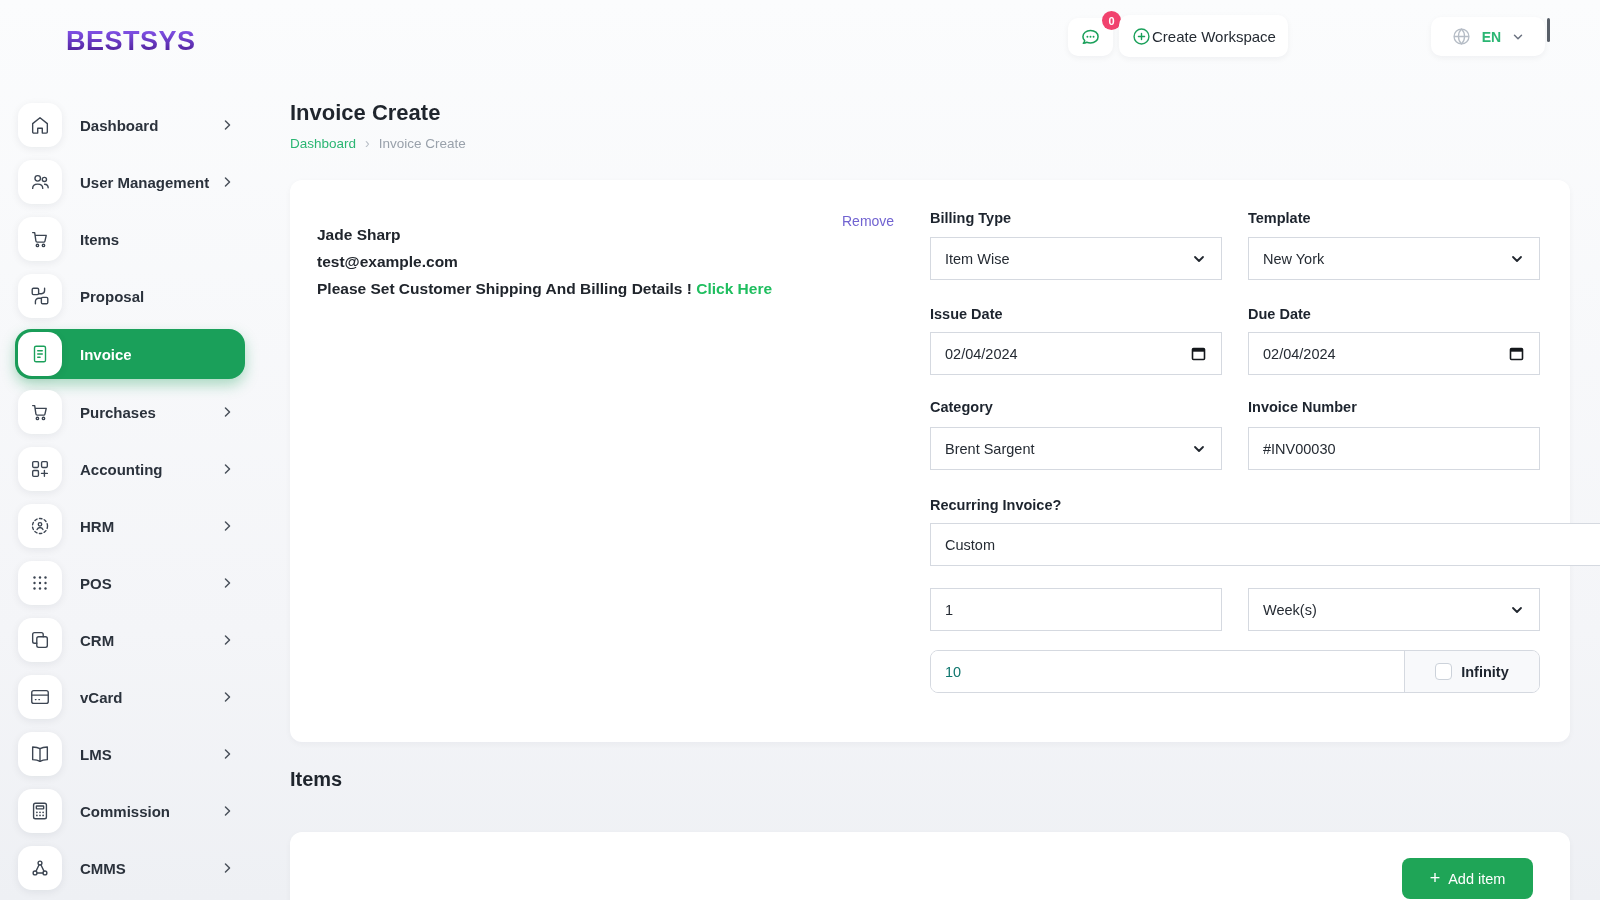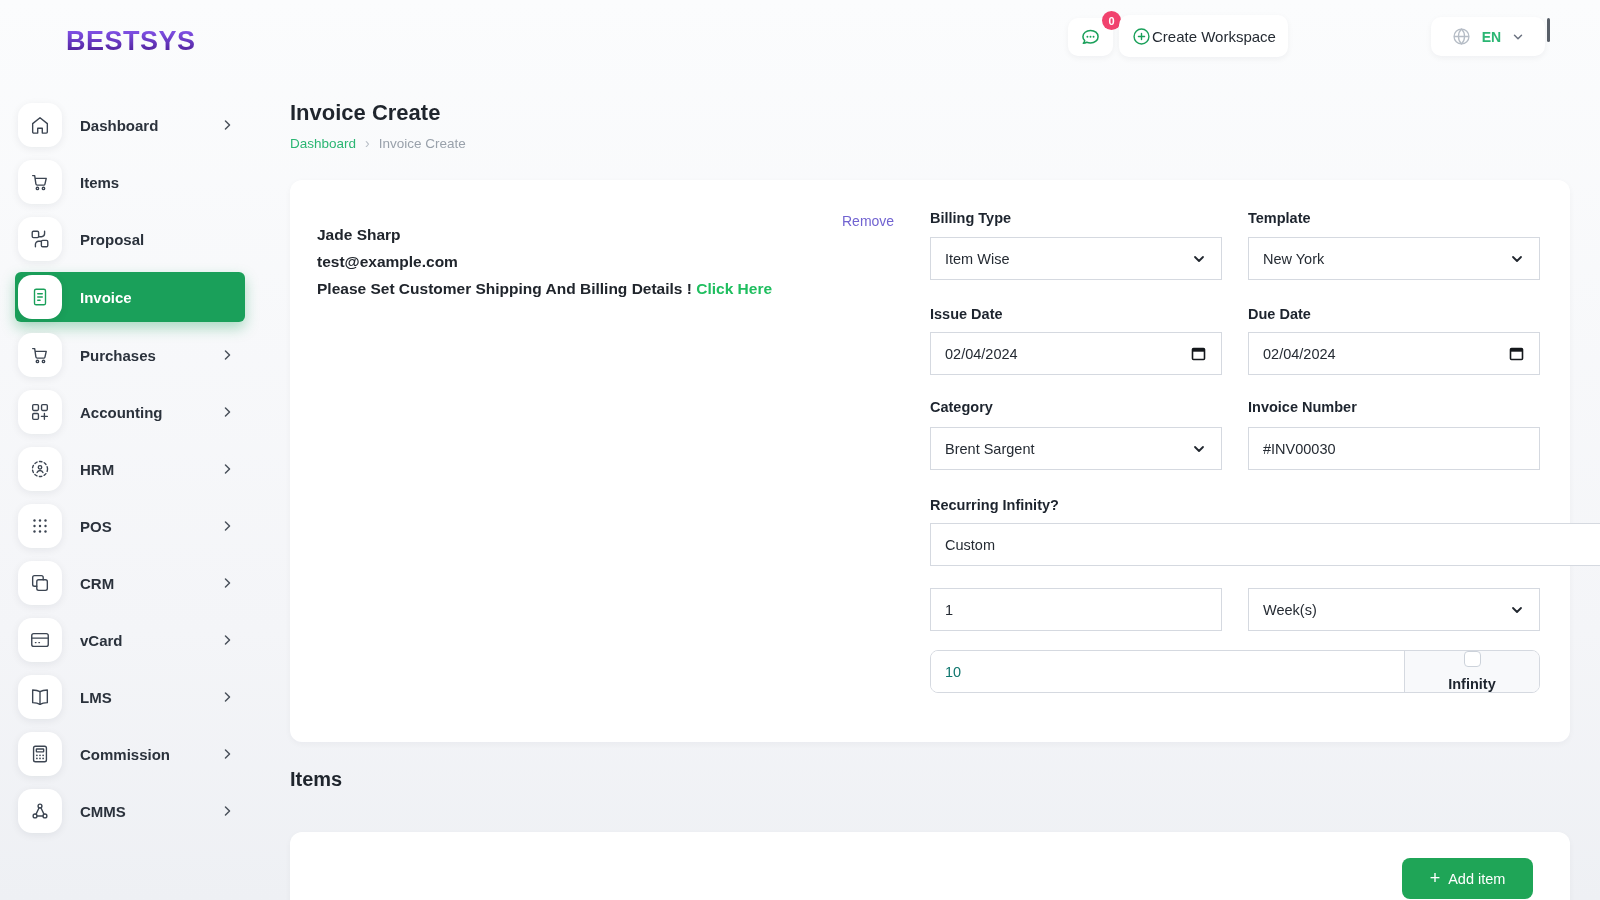--- a/index.html
+++ b/index.html
@@ -14,21 +14,21 @@
           background:linear-gradient(180deg,#8b5cf6 0%,#4c1d95 90%);
           -webkit-background-clip:text; background-clip:text; color:transparent; }
   .nav { position:absolute; left:0; top:101px; width:262px; }
   .nav-item { position:relative; height:48px; margin-bottom:9px; display:flex; align-items:center;
               padding-left:18px; cursor:pointer; }
   .icon-box { width:44px; height:44px; border-radius:14px; background:#fff; flex:0 0 44px;
               display:flex; align-items:center; justify-content:center;
               box-shadow:0 2px 8px rgba(16,24,40,.07); }
   .nav-label { margin-left:18px; font-size:15px; font-weight:600; color:#2b323c; }
   .nav-chev { position:absolute; right:28px; top:50%; transform:translateY(-50%); }
-  .nav-item.active { background:#1aa05a; border-radius:6px; height:50px;
+  .nav-item.active { background:#1aa05a; border-radius:16px; height:50px;
                      margin-left:15px; margin-right:17px; padding-left:3px;
                      box-shadow:0 6px 14px rgba(26,160,90,.35); }
   .nav-item.active .nav-label { color:#fff; }
   svg.si { stroke:#3c4552; fill:none; stroke-width:1.5; stroke-linecap:round; stroke-linejoin:round; }
   .nav-item.active svg.si { stroke:#1aa05a; }
 
   
   .top-btn { position:absolute; background:#fff; border-radius:10px;
              box-shadow:0 2px 6px rgba(16,24,40,.05); display:flex; align-items:center;
              justify-content:center; cursor:pointer; }
@@ -68,21 +68,21 @@
          font-size:14.5px; color:#252b33; display:flex; align-items:center;
          padding:0 14px; }
   .box.sel { justify-content:space-between; cursor:pointer; }
   input.box { display:block; padding:0 14px; line-height:41px; outline:none; width:100%;
               font-family:inherit; }
   .grp { position:absolute; height:43px; border:1px solid #d5d9e0; border-radius:8px; background:#fff;
          display:flex; overflow:hidden; }
   .grp input { border:none; outline:none; flex:1; padding:0 14px; font-size:14.5px; color:#0f766e;
                font-family:inherit; }
   .grp-addon { width:135px; background:#f8f9fb; border-left:1px solid #d5d9e0;
-               display:flex; align-items:center; justify-content:center; gap:9px;flex-direction:column; }
+               display:flex; align-items:center; justify-content:center; gap:9px; }
   .chk { width:17px; height:17px; border:1px solid #ccd2da; border-radius:4px; background:#fff;
          cursor:pointer; }
   .addon-label { font-size:14.5px; font-weight:600; color:#1d242e; }
 
   
   .items-title { position:absolute; left:290px; top:768px; font-size:20px; font-weight:700; color:#1f252d; }
   .add-item-btn { position:absolute; left:1112px; top:26px; width:131px; height:41px;
                   background:#1fa557; border:none; border-radius:8px; color:#fff; font-size:14.5px;
                   font-weight:500; display:flex; align-items:center; justify-content:center; gap:8px;
                   cursor:pointer; font-family:inherit; }
@@ -102,20 +102,34 @@
           <svg class="si" width="22" height="22" viewBox="0 0 24 24">
               <path d="M4 10.5L12 4l8 6.5V19.6a1.2 1.2 0 0 1-1.2 1.2h-4.3v-5.2h-5v5.2H5.2A1.2 1.2 0 0 1 4 19.6z"></path>
             </svg>
         </span>
         <span class="nav-label">Dashboard</span>
         <svg class="nav-chev" width="13" height="13" viewBox="0 0 16 16" fill="none">
             <path d="M5.5 3l5 5-5 5" stroke="#49505a" stroke-width="1.8" stroke-linecap="round" stroke-linejoin="round"></path>
           </svg>
       </div>
 
+      <div class="nav-item">
+        <span class="icon-box">
+          <svg class="si" width="22" height="22" viewBox="0 0 24 24">
+              <circle cx="9.5" cy="8" r="3"></circle>
+              <path d="M4 19c0-3 2.5-4.7 5.5-4.7S15 16 15 19"></path>
+              <circle cx="16.8" cy="9.2" r="2.3"></circle>
+              <path d="M17 14.4c2.3.1 3.9 1.7 3.9 3.9"></path>
+            </svg>
+        </span>
+        <span class="nav-label">User Management</span>
+        <svg class="nav-chev" width="13" height="13" viewBox="0 0 16 16" fill="none">
+            <path d="M5.5 3l5 5-5 5" stroke="#49505a" stroke-width="1.8" stroke-linecap="round" stroke-linejoin="round"></path>
+          </svg>
+      </div>
 
       <div class="nav-item">
         <span class="icon-box">
           <svg class="si" width="22" height="22" viewBox="0 0 24 24">
               <circle cx="9.2" cy="19" r="1.3"></circle>
               <circle cx="15.8" cy="19" r="1.3"></circle>
               <path d="M4 5h2.2l1.3 9.1a1.5 1.5 0 0 0 1.5 1.3h6.9a1.5 1.5 0 0 0 1.5-1.2L18.8 8H6.6"></path>
             </svg>
         </span>
         <span class="nav-label">Items</span>
@@ -363,21 +377,21 @@
       <svg width="16" height="16" viewBox="0 0 16 16" fill="none">
           <path d="M4 6l4 4 4-4" stroke="#20262e" stroke-width="1.8" stroke-linecap="round" stroke-linejoin="round"></path>
         </svg>
     </div>
 
     <div class="f-label" style="left:958px; top:219px;">Invoice Number</div>
     <div style="position:absolute; left:958px; top:247px; width:292px;">
       <input class="box" style="position: relative; left: 0px; top: 0px;" value="#INV00030">
     </div>
 
-    <div class="f-label" style="left:640px; top:317px;">Recurring Infinity?</div>
+    <div class="f-label" style="left:640px; top:317px;">Recurring Invoice?</div>
     <div class="box sel" style="left:640px; top:343px; width:724px;">
       <span>Custom</span>
       <svg width="16" height="16" viewBox="0 0 16 16" fill="none">
           <path d="M4 6l4 4 4-4" stroke="#20262e" stroke-width="1.8" stroke-linecap="round" stroke-linejoin="round"></path>
         </svg>
     </div>
 
     <div style="position:absolute; left:640px; top:408px; width:292px;">
       <input class="box" style="position: relative; left: 0px; top: 0px;" value="1">
     </div>

